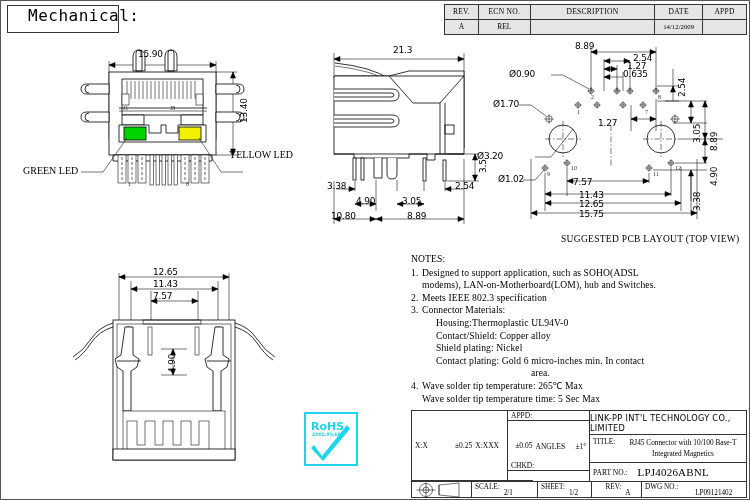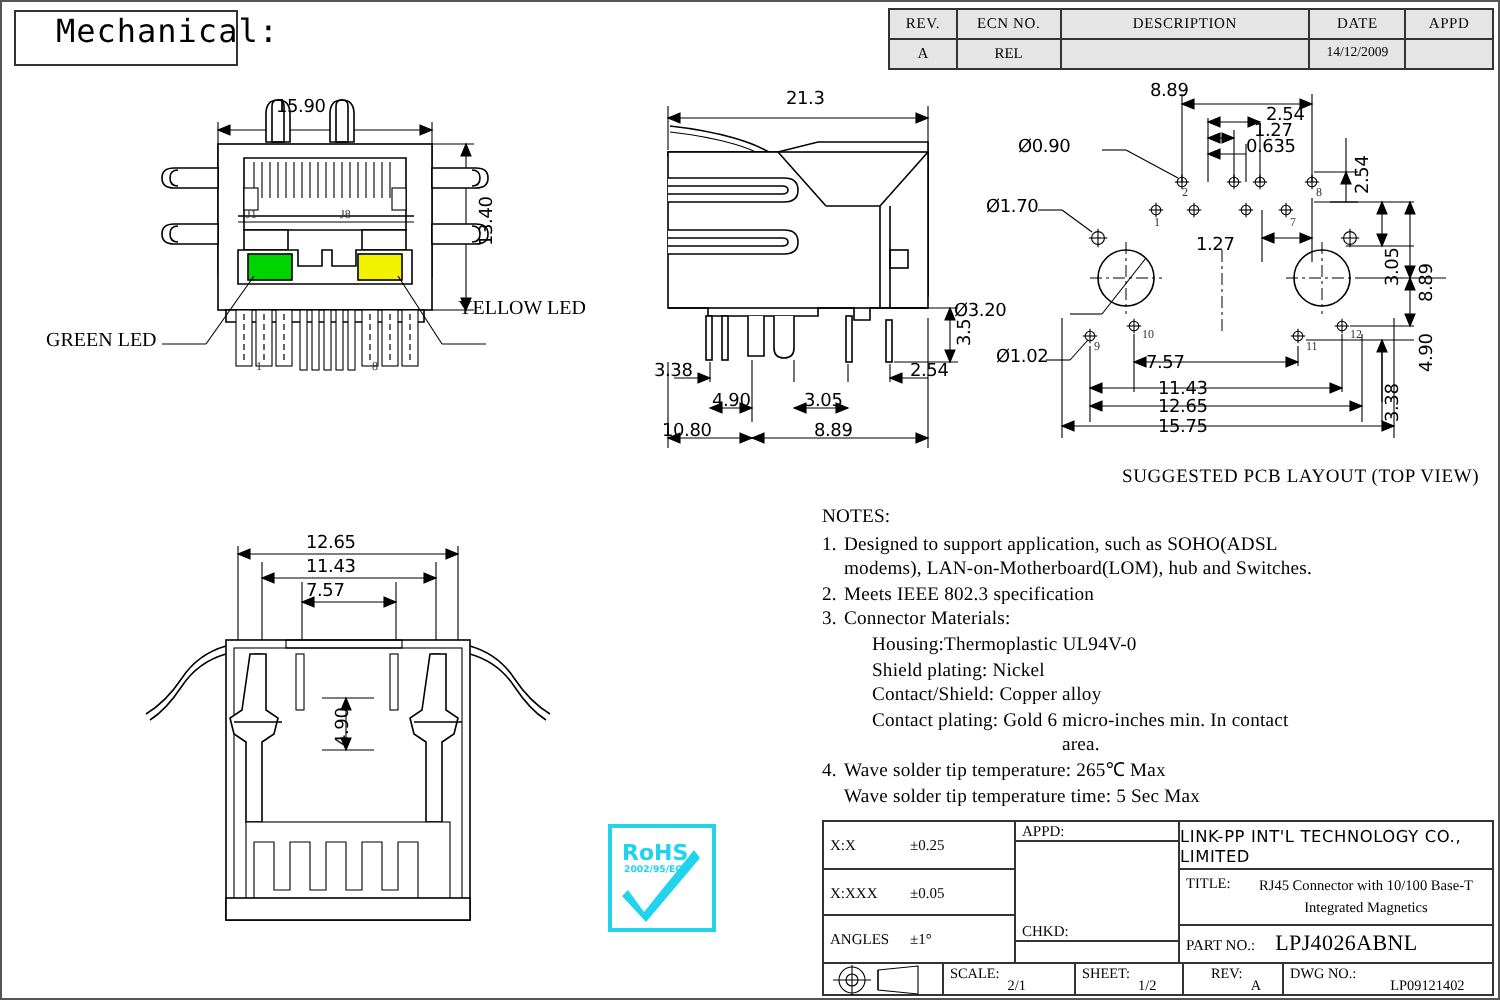--- a/index.html
+++ b/index.html
@@ -104,21 +104,21 @@
   #title-block {
     left: 410px; top: 409px;
     width: 336px; height: 88px;
     border: 1px solid #333;
     background: #fff;
     display: flex;
     flex-direction: column;
     font-family: "Liberation Serif", serif;
   }
   #tb-top { display: flex; height: 70px; }
-  #tb-tol { width: 96px; border-right: 1px solid #333; display:flex; flex-direction:column; }
+  #tb-tol { width: 96px; border-right: 1px solid #333; display:flex; flex-direction:row; }
   #tb-tol > div {
     flex: 1; display: flex; align-items: center;
     padding-left: 3px; font-size: 7.5px;
     border-bottom: 1px solid #333;
   }
   #tb-tol > div:last-child { border-bottom: none; }
   .tol-key { width: 40px; display:inline-block; }
   .tol-val { display:inline-block; }
 
   #tb-appr { width: 82px; border-right: 1px solid #333; display:flex; flex-direction:column;gap:40px; }
@@ -698,22 +698,22 @@
     <div class="n-row">
       <span class="n-num">2.</span>
       <span class="n-txt">Meets IEEE 802.3 specification</span>
     </div>
 
     <div class="n-row">
       <span class="n-num">3.</span>
       <span class="n-txt">Connector Materials:</span>
     </div>
     <div class="n-ind2">Housing:Thermoplastic UL94V-0</div>
+    <div class="n-ind2">Contact/Shield: Copper alloy</div>
     <div class="n-ind2">Shield plating: Nickel</div>
-    <div class="n-ind2">Contact/Shield: Copper alloy</div>
     <div class="n-ind2">Contact plating: Gold 6 micro-inches min. In contact</div>
     <div class="n-ind3">area.</div>
 
     <div class="n-row">
       <span class="n-num">4.</span>
       <span class="n-txt">Wave solder tip temperature: 265℃ Max</span>
     </div>
     <div class="n-ind">Wave solder tip temperature time: 5 Sec Max</div>
   </div>
 

